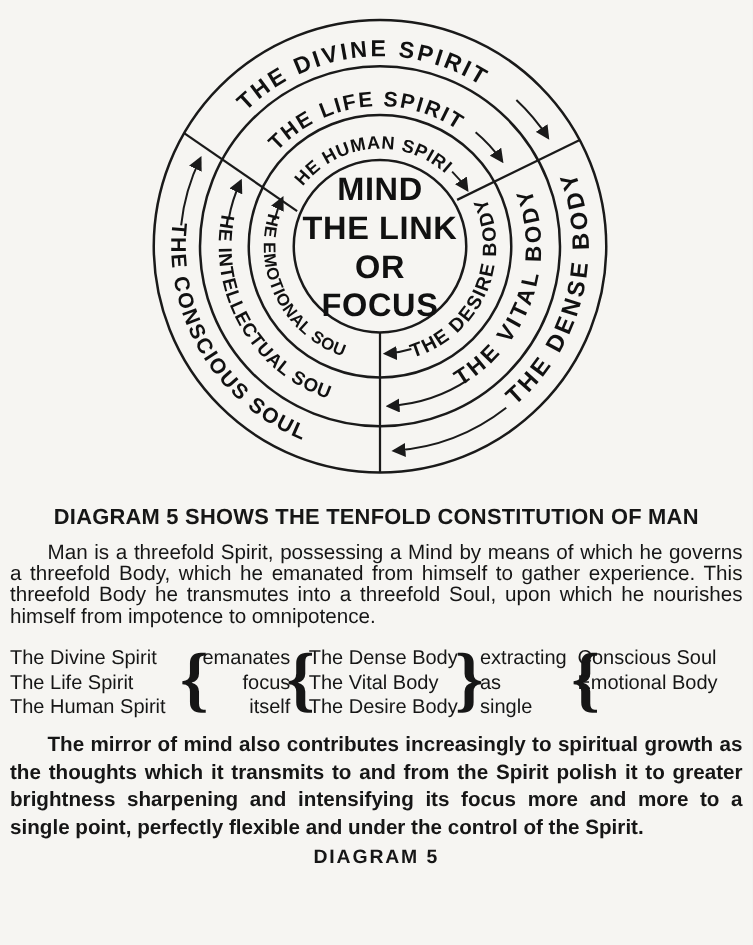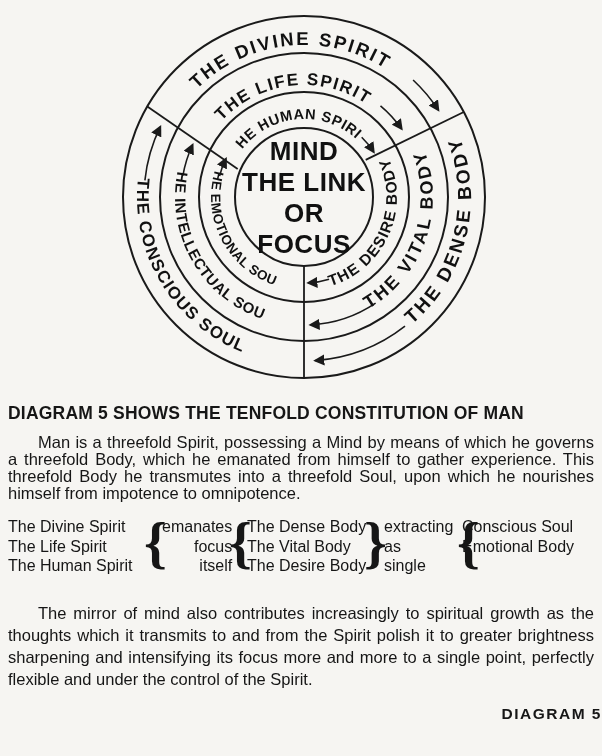--- a/index.html
+++ b/index.html
@@ -23,34 +23,34 @@
   .rl-human{font-size:14.5px;letter-spacing:0.6px;}
   .rl-conscious{font-size:17px;letter-spacing:1.4px;}
   .rl-intellectual{font-size:15px;letter-spacing:0.6px;}
   .rl-emotional{font-size:13.5px;letter-spacing:0.4px;}
   .rl-dense{font-size:19px;letter-spacing:2.8px;}
   .rl-vital{font-size:18px;letter-spacing:2.6px;}
   .rl-desire{font-size:15.5px;letter-spacing:1.2px;}
   .center-line{font-family:"Liberation Sans",sans-serif;font-weight:700;font-size:26px;letter-spacing:0.5px;fill:#111;text-anchor:middle;}
   .heading{
     margin:14px 8px 4px 8px;
-    text-align:left;
+    text-align:center;
     font-weight:700;
     font-size:17.5px;
     line-height:22px;
     letter-spacing:0.2px;
   }
   .para{
     margin:10px 8px 0 8px;
     font-size:16.5px;
     line-height:17px;
     text-align:justify;
     text-indent:30px;
   }
-  .para2{margin-top:23px;line-height:22px;}
+  .para2{margin-top:6px;line-height:22px;font-weight:bold;}
   .brace-table{
     position:relative;
     margin-top:15px;
     height:62px;
   }
   .tcol{
     position:absolute;top:0;
     font-size:16px;line-height:19.5px;white-space:nowrap;
   }
   .brace{
@@ -62,22 +62,22 @@
   .col-spirits{left:8px;}
   .brace-1{left:144px;}
   .col-emanates{left:162px;text-align:right;}
   .brace-2{left:229px;}
   .col-bodies{left:247px;}
   .brace-3{left:364px;}
   .col-extracting{left:384px;}
   .brace-4{left:457px;}
   .col-souls{left:462px;}
   .caption{
-    margin-top:15px;
-    text-align:right;
+    margin-top:4px;
+    text-align:center;
     font-weight:700;
     font-size:15.5px;
     letter-spacing:1.5px;
   }
 </style>
 </head>
 <body>
 
 <div class="sheet">
 

